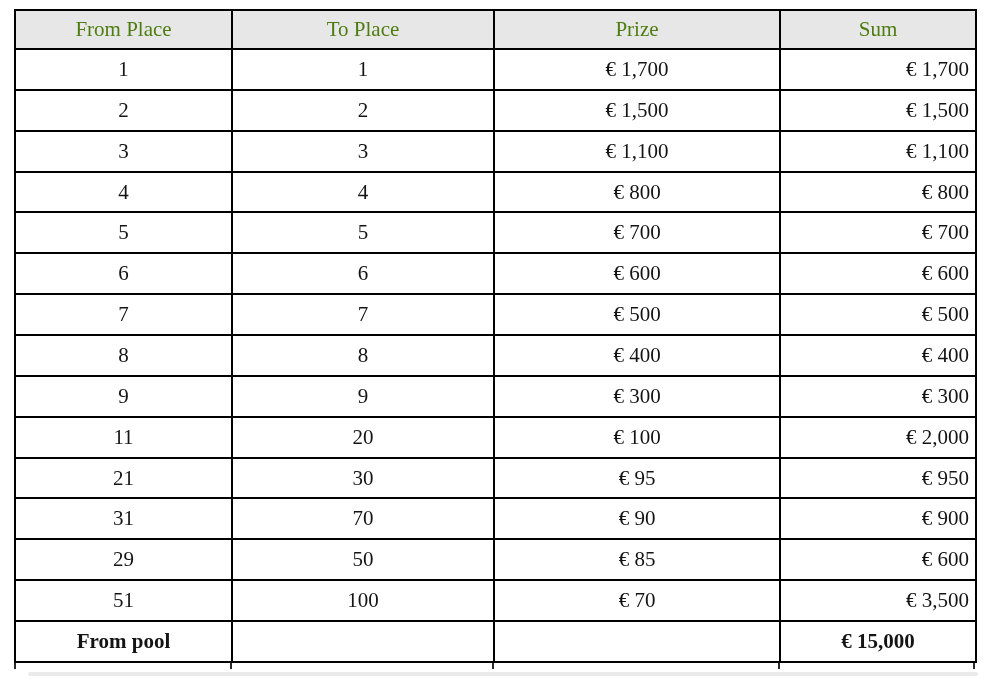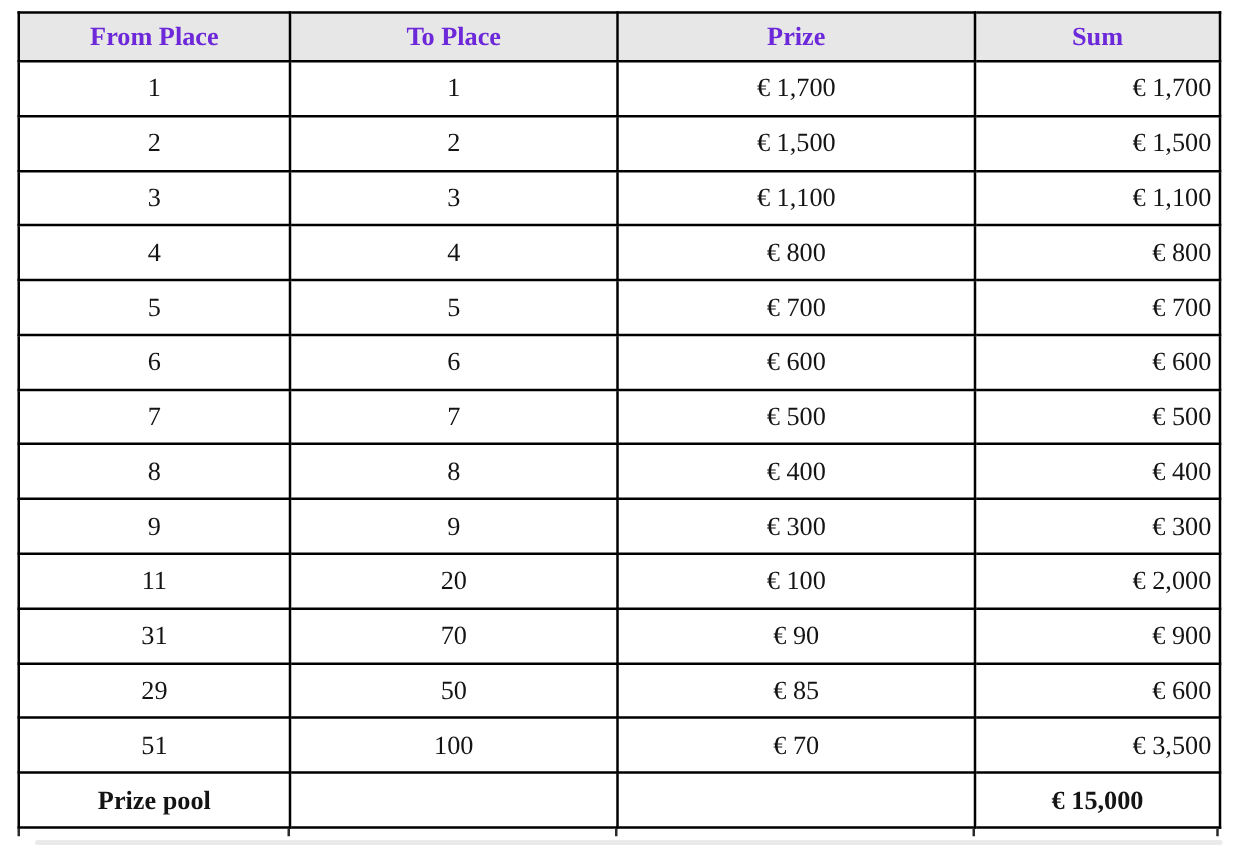--- a/index.html
+++ b/index.html
@@ -30,22 +30,22 @@
     border: 2px solid #000000;
     padding: 0;
     font-size: 21px;
     text-align: center;
     vertical-align: middle;
     overflow: hidden;
     white-space: nowrap;
   }
   .prize-table th {
     background: #e7e7e7;
-    color: #6d28d9;
-    font-weight: bold;
+    color: #4d7c0f;
+    font-weight: normal;
     height: 37px;
   }
   .prize-table td {
     color: #141414;
   }
   .prize-table td.sum {
     text-align: right;
     padding-right: 6px;
   }
   .prize-table tr.footer-row td {
@@ -149,39 +149,45 @@
         <td>€ 300</td>
         <td class="sum">€ 300</td>
       </tr>
       <tr>
         <td>11</td>
         <td>20</td>
         <td>€ 100</td>
         <td class="sum">€ 2,000</td>
       </tr>
       <tr>
+        <td>21</td>
+        <td>30</td>
+        <td>€ 95</td>
+        <td class="sum">€ 950</td>
+      </tr>
+      <tr>
         <td>31</td>
         <td>70</td>
         <td>€ 90</td>
         <td class="sum">€ 900</td>
       </tr>
       <tr>
         <td>29</td>
         <td>50</td>
         <td>€ 85</td>
         <td class="sum">€ 600</td>
       </tr>
       <tr>
         <td>51</td>
         <td>100</td>
         <td>€ 70</td>
         <td class="sum">€ 3,500</td>
       </tr>
       <tr class="footer-row">
-        <td>Prize pool</td>
+        <td>From pool</td>
         <td></td>
         <td></td>
         <td class="sum">€ 15,000</td>
       </tr>
     </tbody>
   </table>
 </div>
 
 <div class="scan-smudge"></div>
 <div class="border-stub" style="left:14px"></div>

